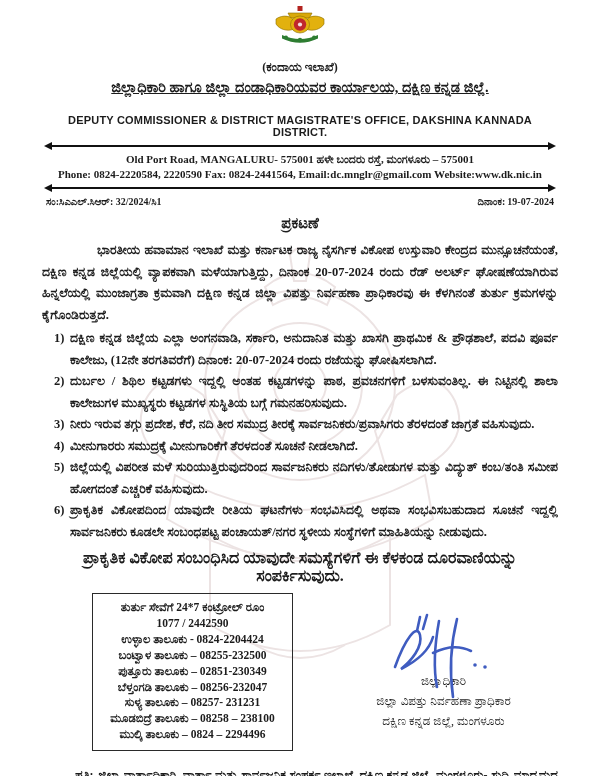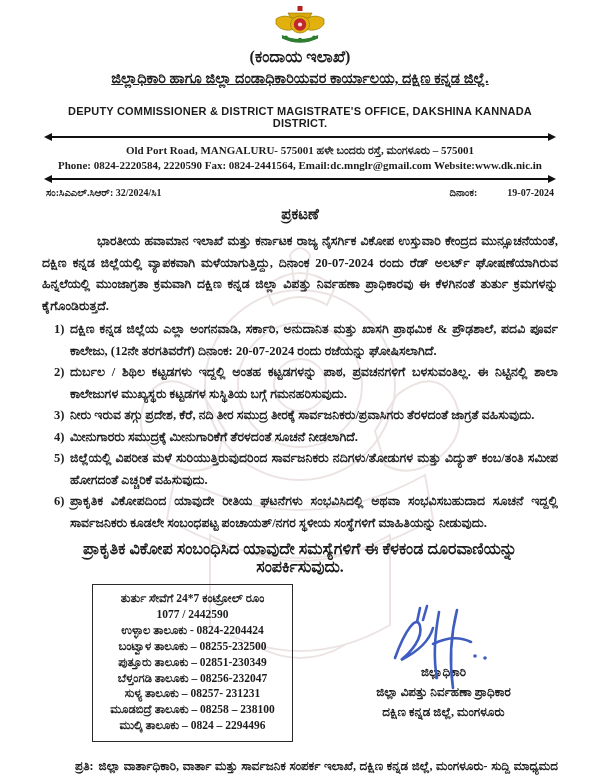--- a/index.html
+++ b/index.html
@@ -11,31 +11,31 @@
   }
   .watermark {
     position:absolute; left:115px; top:225px; width:370px; height:470px;
     opacity:.55; pointer-events:none;
   }
   .content { position:relative; padding:6px 42px 0 42px; }
 
   
   .hdr { text-align:center; }
   .emblem { display:block; margin:0 auto; }
-  .dept-line { font-size:16px; font-weight:bold; margin-top:4px; }
+  .dept-line { font-size:12px; font-weight:bold; margin-top:16px; }
   .office-kn { font-size:14.5px; font-weight:bold; text-decoration:underline; margin-top:4px; }
   .office-en { font-size:11px; font-weight:bold; letter-spacing:.2px; margin-top:18px; font-family:"Liberation Sans",sans-serif; }
   .rule { display:flex; align-items:center; margin:4px 2px 3px 2px; }
   .rule .line { flex:1; height:2px; background:#111; }
   .rule .tri-l { width:0; height:0; border-top:4px solid transparent; border-bottom:4px solid transparent; border-right:8px solid #111; }
   .rule .tri-r { width:0; height:0; border-top:4px solid transparent; border-bottom:4px solid transparent; border-left:8px solid #111; }
   .addr { font-size:11px; font-weight:bold; }
   .contact { font-size:11px; font-weight:bold; margin-top:2px; }
   .ref-row { display:flex; justify-content:space-between; font-size:10px; font-weight:bold; margin-top:4px; padding:0 4px; }
-  .date-grp .dval { margin-left:30px; }
+  .date-grp .dval { margin-left:2px; }
 
   
   .n-title { text-align:center; font-size:15px; font-weight:bold; margin-top:7px; }
   .n-sub { text-align:center; font-size:13px; font-weight:bold; text-decoration:underline; margin-top:7px; }
 
   
   .intro { font-size:12.5px; font-weight:bold; line-height:21.5px; text-align:justify; text-indent:55px; margin-top:8px; }
   .list { margin-top:2px; }
   .item { display:flex; font-size:12.5px; font-weight:bold; line-height:21.5px; }
   .item .num { width:24px; flex:0 0 24px; padding-left:12px; }
@@ -43,21 +43,21 @@
   .contact-para { font-size:16px; font-weight:bold; margin-top:6px; text-align:center; }
 
   
   .bottom { display:flex; margin-top:8px; }
   .phone-box {
     width:206px; margin-left:50px; border:1.5px solid #2a2a2a;
     padding:6px 4px 7px 4px; text-align:center;
   }
   .phone-box .pline { font-size:11.5px; font-weight:bold; line-height:15.9px; white-space:nowrap; }
   .sig-block { position:relative; width:235px; margin-left:36px; margin-top:78px; text-align:center; }
-  .sig-line { font-size:12px; font-weight:bold; line-height:20px; }
+  .sig-line { font-size:12px; font-weight:normal; line-height:20px; }
   .sig-ink { position:absolute; left:58px; top:-62px; }
 
   
   .footer { display:flex; margin-top:14px; padding-left:33px; font-size:12px; font-weight:bold; line-height:20px; }
   .footer .flabel { flex:0 0 auto; padding-right:5px; }
   .footer .ftext { width:462px; text-align:justify; }
 </style>
 </head>
 <body>
 

